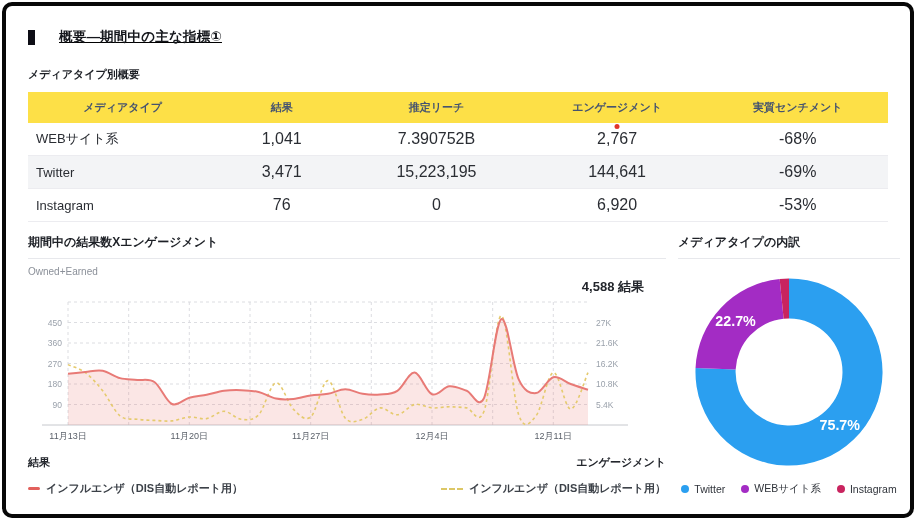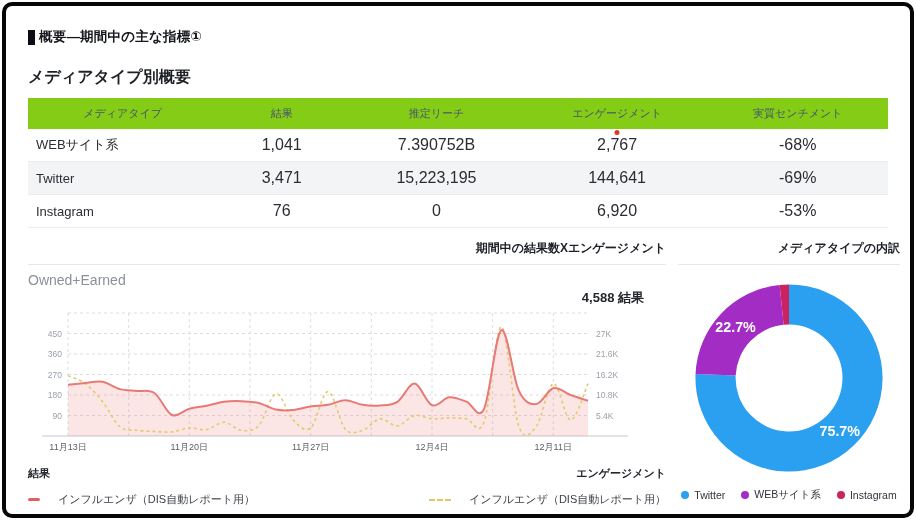--- a/index.html
+++ b/index.html
@@ -6,56 +6,56 @@
   body{
     width:916px;height:520px;position:relative;background:#fff;
     font-family:"Liberation Sans","DejaVu Sans",sans-serif;
     -webkit-font-smoothing:antialiased;
   }
   .frame{
     position:absolute;inset:2px;border:4px solid #070707;border-radius:10px;
     background:#fff;overflow:hidden;
   }
   .content{padding:10px 22px 0 22px;}
-  .page-title-row{display:flex;align-items:center;gap:4px;margin-top:12px;}
+  .page-title-row{display:flex;align-items:center;gap:24px;margin-top:12px;text-decoration:underline;}
   .title-bar{width:7px;height:15px;background:#0d0d15;flex:0 0 auto;}
   .page-title{font-size:13.5px;font-weight:700;color:#15171c;margin:0;letter-spacing:.2px;}
-  .section-title{font-size:16px;font-weight:700;color:#1d2026;margin:21px 0 10px 0;}
+  .section-title{font-size:11px;font-weight:700;color:#1d2026;margin:21px 0 10px 0;}
   table{width:100%;border-collapse:collapse;}
   thead th{
-    background:#84cc16;color:#45536f;font-size:11px;font-weight:400;
+    background:#fde047;color:#45536f;font-size:11px;font-weight:700;
     padding:8px 4px;text-align:center;
   }
   tbody td{
     font-size:16px;color:#2a2d33;padding:7px 4px;text-align:center;
     border-bottom:1px solid #ececf0;position:relative;
   }
   tbody td:first-child{text-align:left;padding-left:8px;font-size:13px;}
   tbody tr.zebra{background:#f3f4f6;}
   .annot-dot{
     position:absolute;top:1px;left:50%;transform:translateX(-50%);
     width:5px;height:5px;border-radius:50%;background:#e0352b;
   }
   .charts-row{display:flex;margin-top:12px;}
   .left-panel{width:638px;flex:0 0 auto;}
   .right-panel{width:222px;margin-left:12px;flex:0 0 auto;}
-  .panel-title{font-size:12px;font-weight:700;color:#1d2026;padding-bottom:7px;text-align:right;}
+  .panel-title{font-size:12px;font-weight:700;color:#1d2026;padding-bottom:7px;}
   .divider{border-bottom:1px solid #e7e8ec;}
-  .chart-sub{font-size:14px;color:#8b9099;margin-top:7px;}
+  .chart-sub{font-size:10px;color:#8b9099;margin-top:7px;}
   .chart-total{font-size:13px;font-weight:700;color:#23262c;text-align:right;padding-right:22px;margin-top:1px;}
   svg{display:block;}
   .axis-group-row{
     display:flex;justify-content:space-between;font-size:11px;font-weight:700;
     color:#23262c;margin-top:9px;
   }
   .legend-row{
     display:flex;justify-content:space-between;align-items:center;
     font-size:11px;color:#3c4148;margin-top:11px;
   }
-  .lg{display:inline-flex;align-items:center;gap:18px;cursor:default;}
+  .lg{display:inline-flex;align-items:center;gap:6px;cursor:default;font-weight:bold;}
   .mark-solid{width:12px;height:0;border-top:3px solid #e2605c;border-radius:2px;}
   .mark-dash{width:22px;height:0;border-top:2px dashed #dcc766;}
   .donut-wrap{display:flex;justify-content:center;margin-top:8px;}
   .donut-legend{
     display:flex;justify-content:center;gap:16px;font-size:10.5px;
     color:#2f333a;margin-top:5px;
   }
   .dl-item{display:inline-flex;align-items:center;gap:5px;}
   .dl-dot{width:8px;height:8px;border-radius:50%;flex:0 0 auto;}
 </style>

